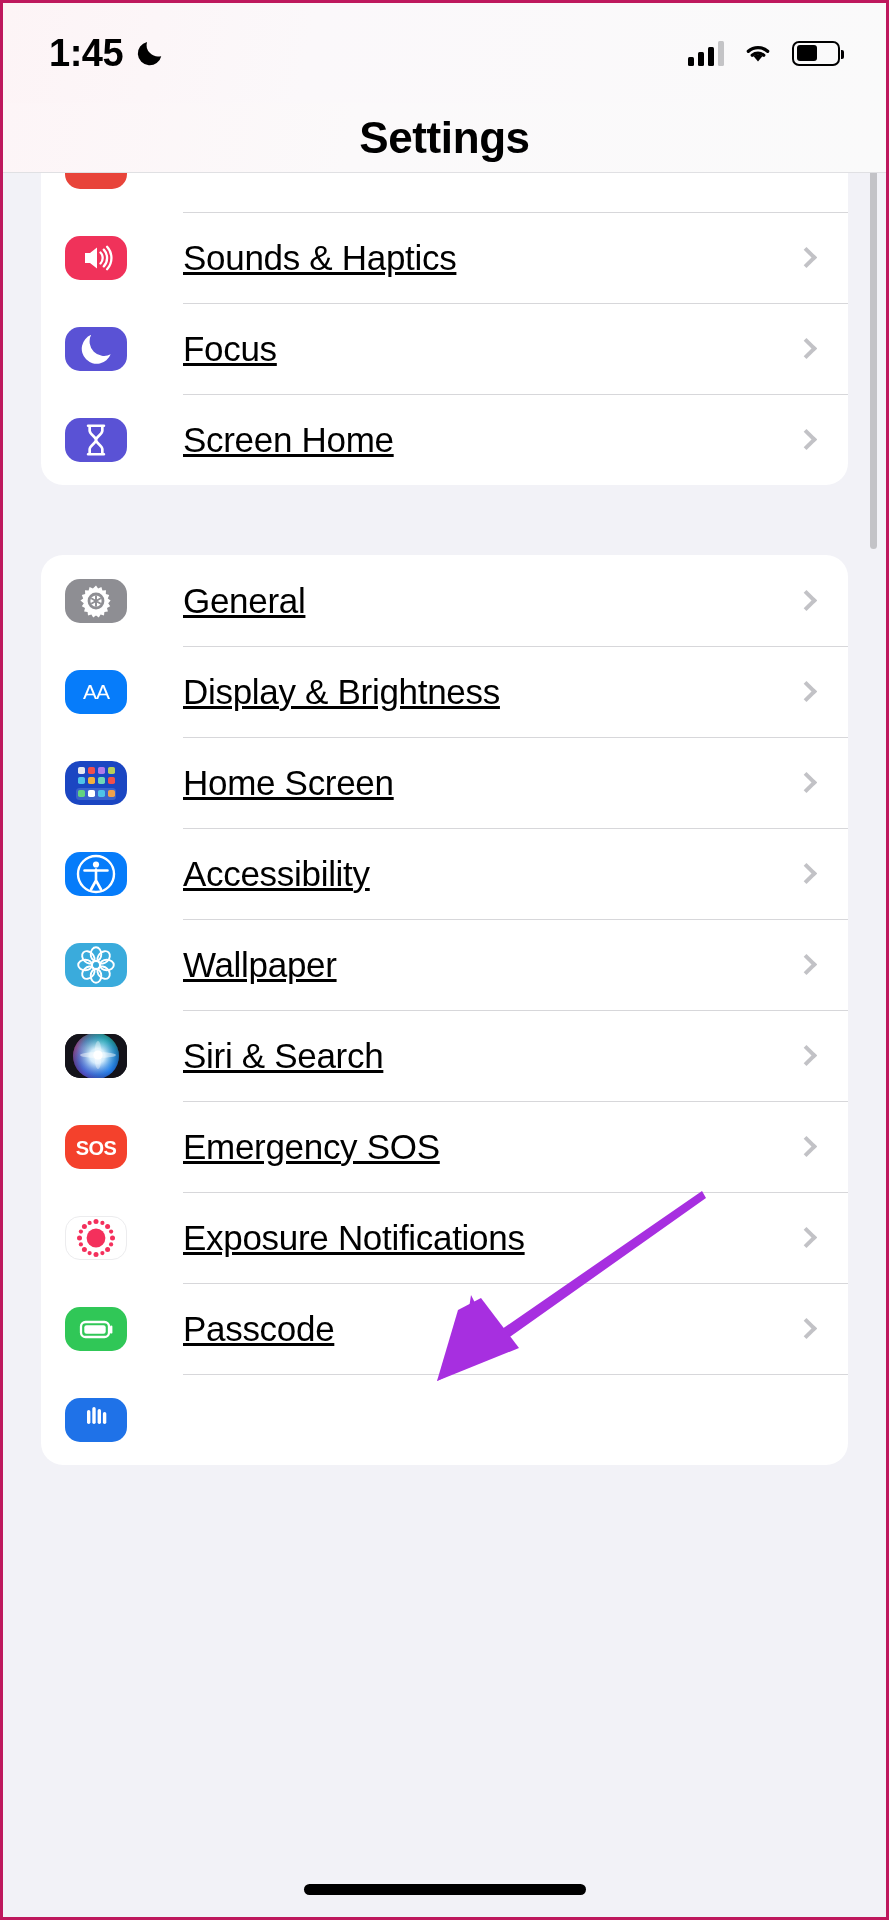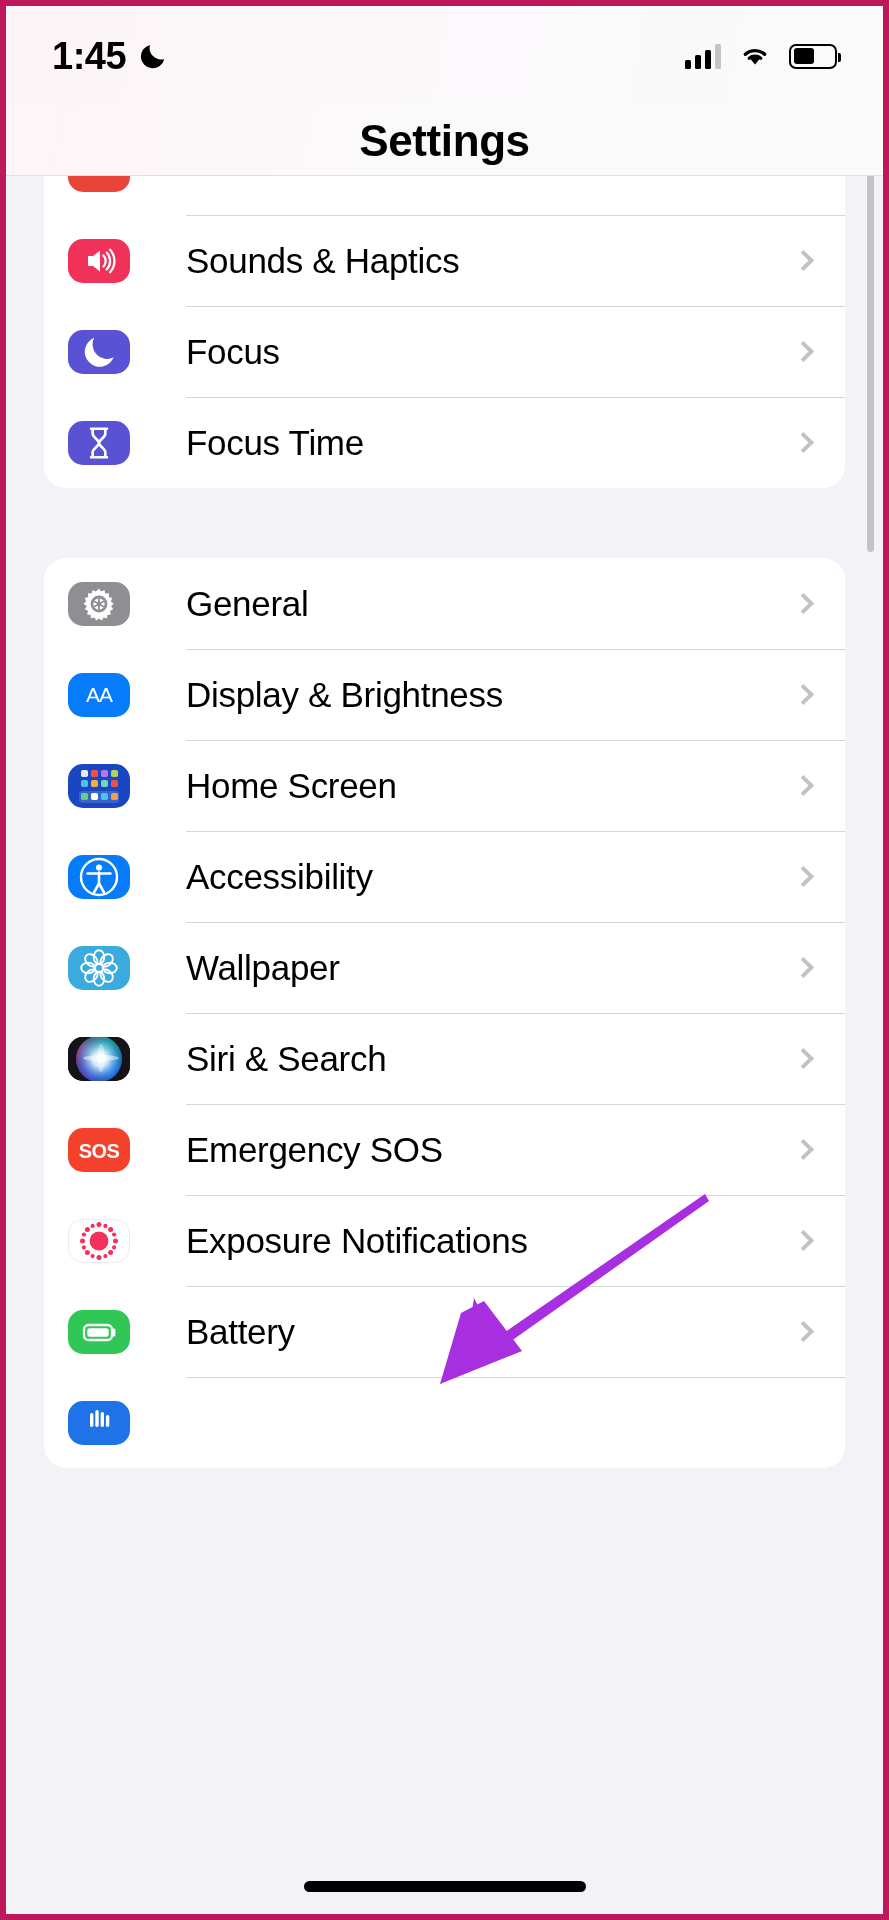--- a/index.html
+++ b/index.html
@@ -6,21 +6,21 @@
   html, body {
     width:889px; height:1920px;
     background:#ffffff;
     font-family:"Liberation Sans", sans-serif;
     overflow:hidden;
   }
   #phone {
     position:relative;
     width:889px; height:1920px;
     background:#f2f2f7;
-    border:6px solid #be185d;
+    border:3px solid #be185d;
     overflow:hidden;
   }
 
   
   #statusbar {
     position:absolute; top:0; left:0; right:0; height:100px;
     background:linear-gradient(100deg,#fdf4f6 0%,#fbf8fa 35%,#fafafa 100%);
     display:flex; align-items:center; justify-content:space-between;
     padding:0 46px;
     z-index:40;
@@ -55,20 +55,21 @@
     border-bottom:1px solid #e0e0e3;
     z-index:40;
   }
   #navbar .title { font-size:44px; font-weight:700; color:#000; letter-spacing:-0.4px; }
 
   
   #scroll {
     position:absolute; top:170px; left:0; right:0; bottom:0;
     background:#f2f2f7;
     overflow:hidden;
+    text-decoration:underline;
   }
   .group {
     background:#fff;
     margin:0 38px;
     border-radius:22px;
     overflow:hidden;
   }
   .group.clipped-top { border-top-left-radius:0; border-top-right-radius:0; margin-top:-52px; }
   .gap { height:70px; }
 
@@ -183,21 +184,21 @@
         <div class="label">Focus</div>
         <div class="chev"></div>
       </div>
 
       <div class="row">
         <div class="icon" style="background:#5a52d5">
           <svg width="38" height="38" viewBox="0 0 24 24">
             <path d="M7 3h10M7 21h10M8 3v3.2c0 2.4 4 3.8 4 5.8 0 2-4 3.4-4 5.8V21M16 3v3.2c0 2.4-4 3.8-4 5.8 0 2 4 3.4 4 5.8V21" stroke="#fff" stroke-width="1.7" fill="none" stroke-linecap="round" stroke-linejoin="round"></path>
           </svg>
         </div>
-        <div class="label">Focus Time</div>
+        <div class="label">Screen Home</div>
         <div class="chev"></div>
       </div>
     </div>
 
     <div class="gap"></div>
 
     <div class="group">
 
       <div class="row">
         <div class="icon" style="background:#8e8e93">
@@ -373,21 +374,21 @@
       </div>
 
       <div class="row">
         <div class="icon" style="background:#30c757">
           <svg width="48" height="48" viewBox="0 0 48 48">
             <rect x="9" y="17" width="28" height="15" rx="4.5" stroke="#fff" stroke-width="2.3" fill="none"></rect>
             <rect x="12.3" y="20.3" width="21.4" height="8.4" rx="2.2" fill="#fff"></rect>
             <path d="M39.2 21.8v5.6" stroke="#fff" stroke-width="2.4" stroke-linecap="round"></path>
           </svg>
         </div>
-        <div class="label">Battery</div>
+        <div class="label">Passcode</div>
         <div class="chev"></div>
       </div>
 
       <div class="row">
         <div class="icon" style="background:#1f72e8">
           <svg width="44" height="44" viewBox="0 0 44 44">
             <g fill="#fff">
               <rect x="13" y="12" width="3.4" height="14" rx="1.7"></rect>
               <rect x="18.3" y="9" width="3.4" height="17" rx="1.7"></rect>
               <rect x="23.6" y="11" width="3.4" height="15" rx="1.7"></rect>

